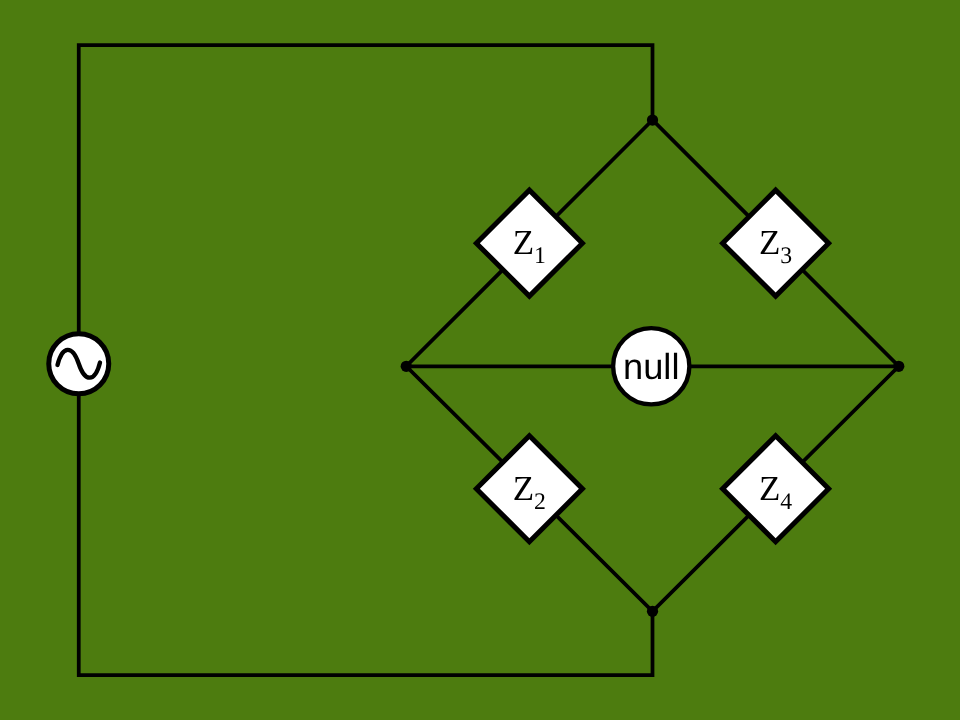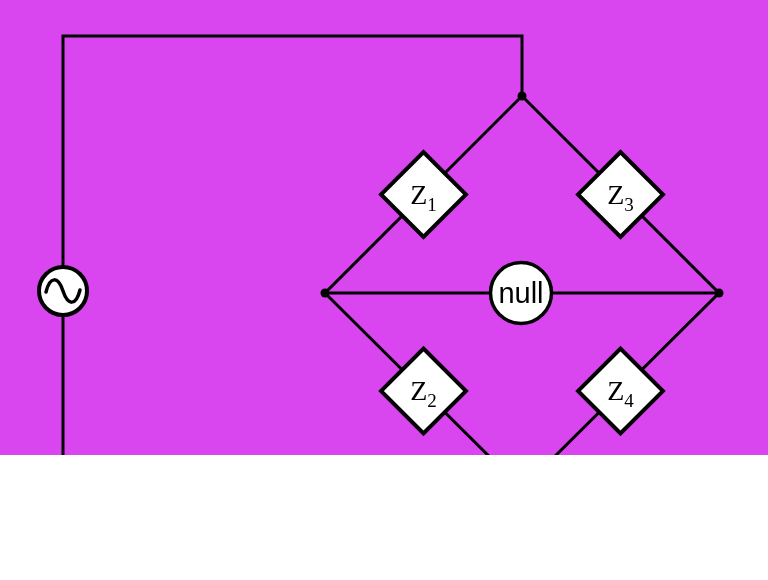--- a/index.html
+++ b/index.html
@@ -3,22 +3,22 @@
 <meta charset="utf-8">
 <style>
   html, body {
     margin: 0;
     padding: 0;
     background: #ffffff;
   }
   .canvas {
     position: relative;
     width: 768px;
-    height: 455px;
-    background: #d946ef;
+    height: 576px;
+    background: #4d7c0f;
     overflow: hidden;
   }
   svg { display: block; }
   .zlabel {
     font-family: "Liberation Serif", "DejaVu Serif", serif;
     font-size: 28px;
   }
   .zsub {
     font-family: "Liberation Serif", "DejaVu Serif", serif;
     font-size: 19px;

